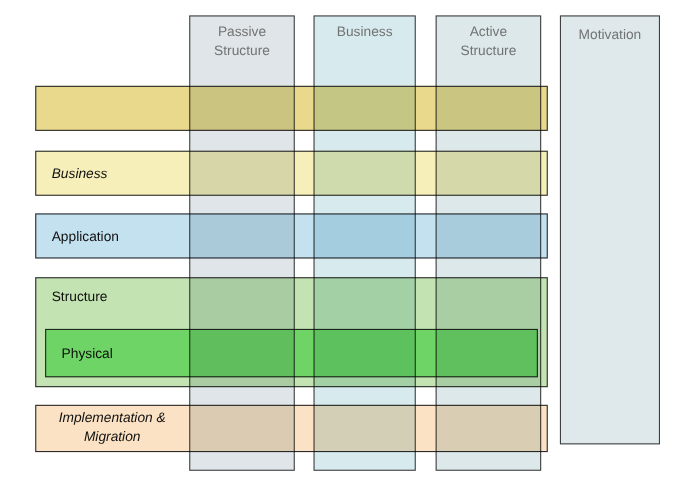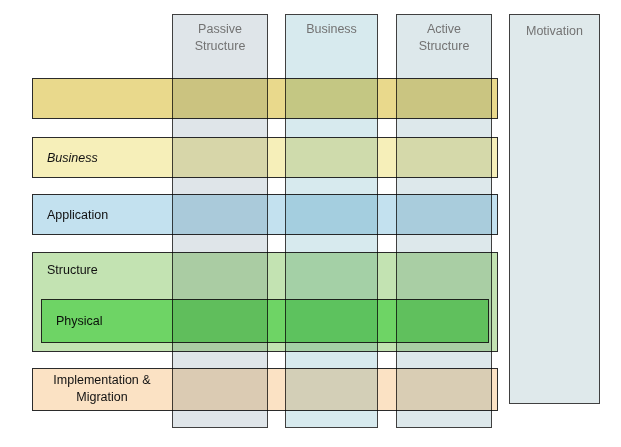--- a/index.html
+++ b/index.html
@@ -104,16 +104,16 @@
   <div class="layer-bar" style="left:32px; top:194px; width:466px; height:41px; background:#c3e1ef;"></div>
   <div class="layer-label left" style="left:47px; top:207px; width:130px;">Application</div>
 
   <div class="layer-bar" style="left:32px; top:252px; width:466px; height:100px; background:#c3e3b2;"></div>
   <div class="layer-label left" style="left:47px; top:262px; width:140px;">Structure</div>
 
   <div class="nested-bar" style="left:41px; top:299px; width:448px; height:44px; background:#90ee90;"></div>
   <div class="layer-label left" style="left:56px; top:313px; width:130px;">Physical</div>
 
   <div class="layer-bar" style="left:32px; top:368px; width:466px; height:43px; background:#fbe2c4;"></div>
-  <div class="layer-label center" style="left:32px; top:372px; width:140px;">Implementation &amp;
+  <div class="layer-label center" style="left:32px; top:372px; width:140px;font-style:italic;">Implementation &amp;
 Migration</div>
 
 </div>
 
 </body></html>

